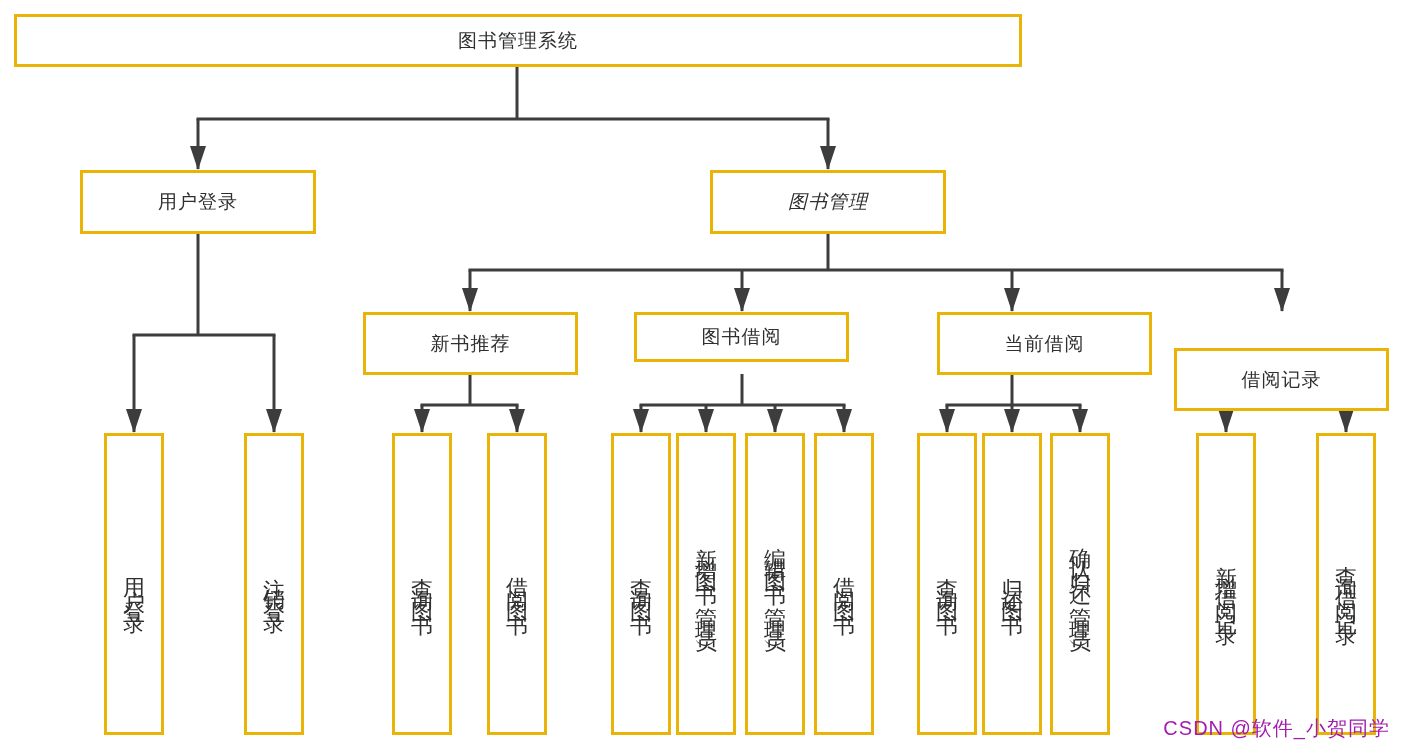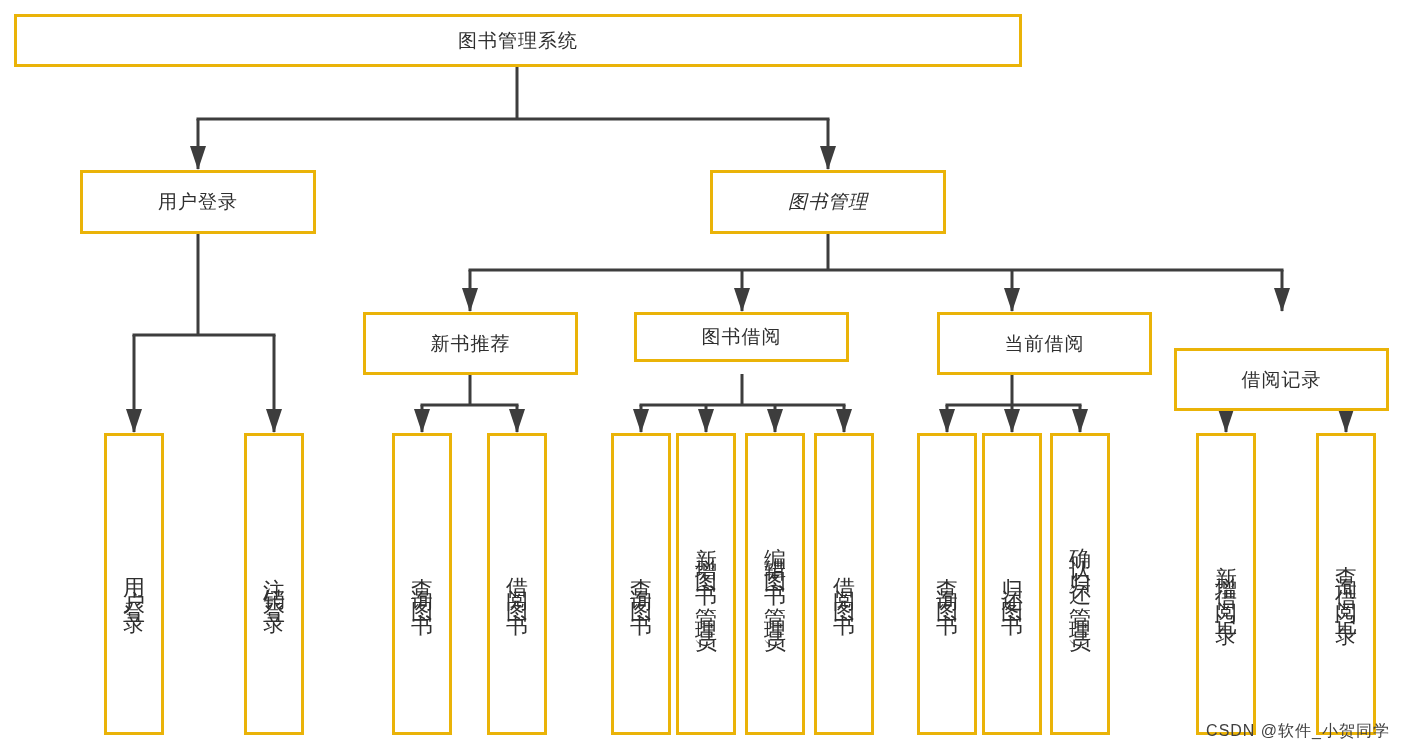--- a/index.html
+++ b/index.html
@@ -25,22 +25,22 @@
   .vtext{
     writing-mode:vertical-rl;
     text-orientation:mixed;
     letter-spacing:12px;
     line-height:1;
     color:#2f2f2f;
   }
   #watermark{
     position:absolute;
     right:15px;bottom:5px;
-    font-size:16px;
-    color:#404040;
+    font-size:20px;
+    color:#a21caf;
     z-index:5;
     white-space:nowrap;
     letter-spacing:1px;
   }
 </style>
 </head>
 <body>
 
 <div id="canvas">
 

